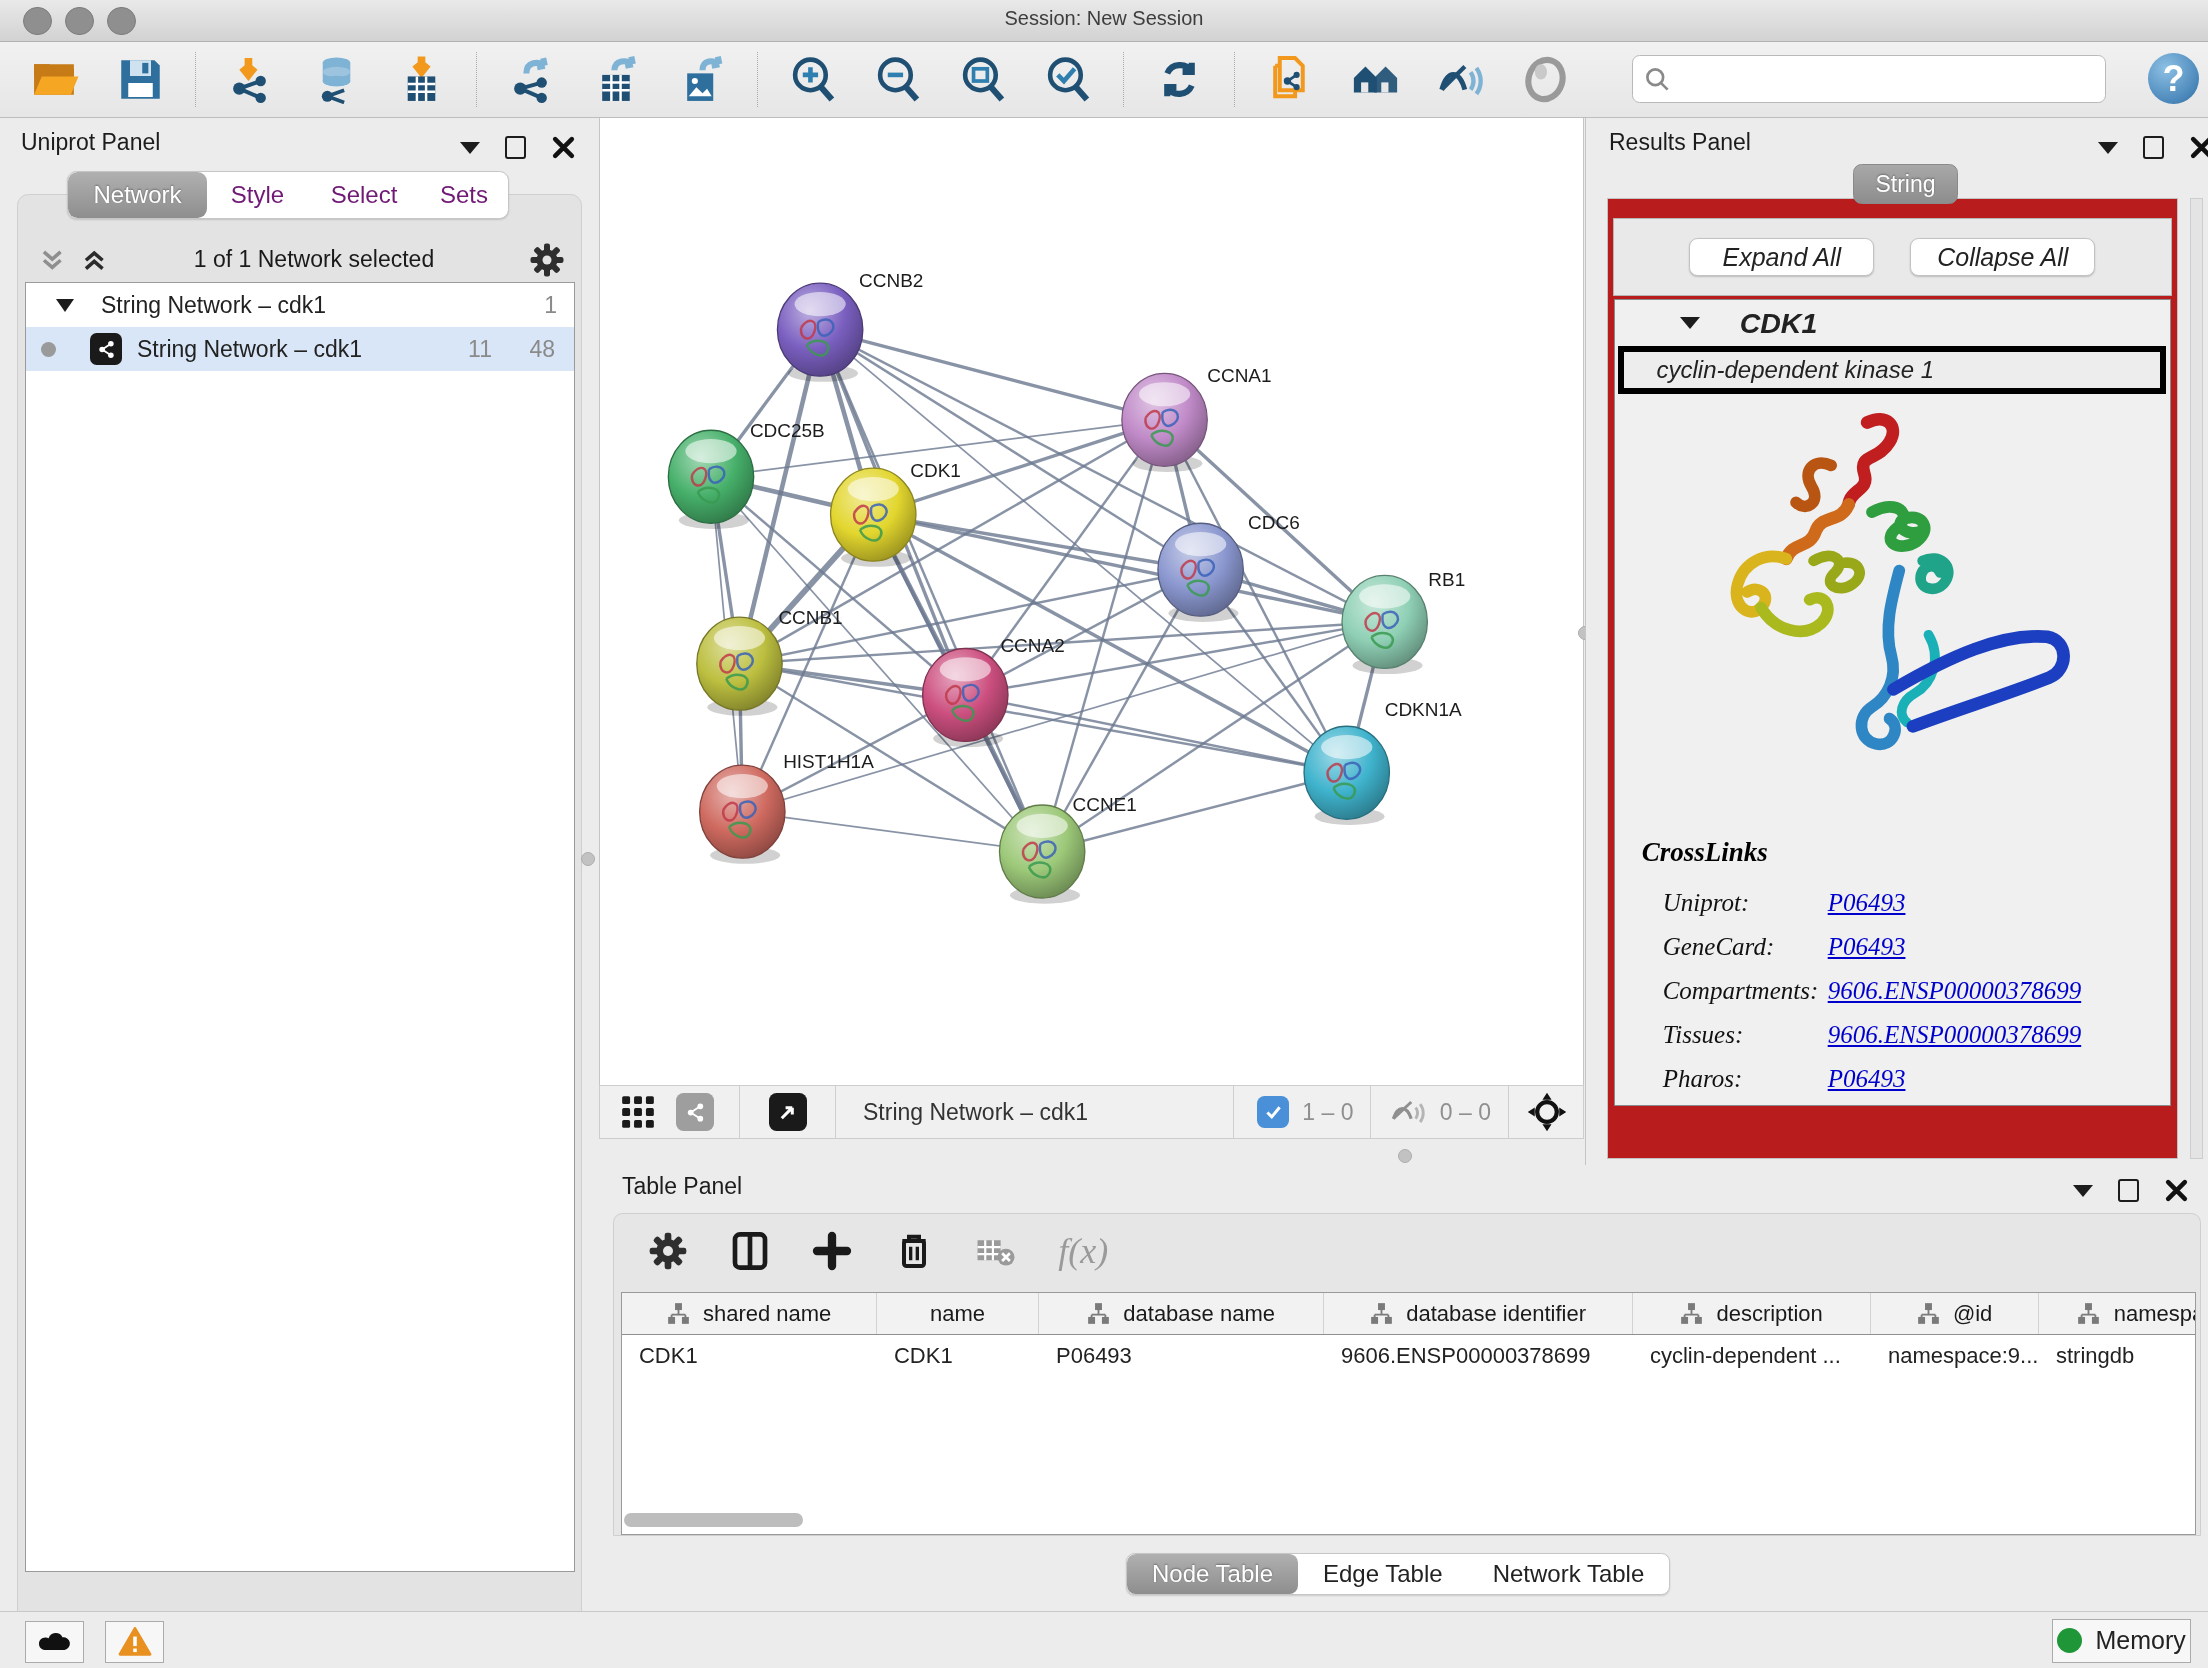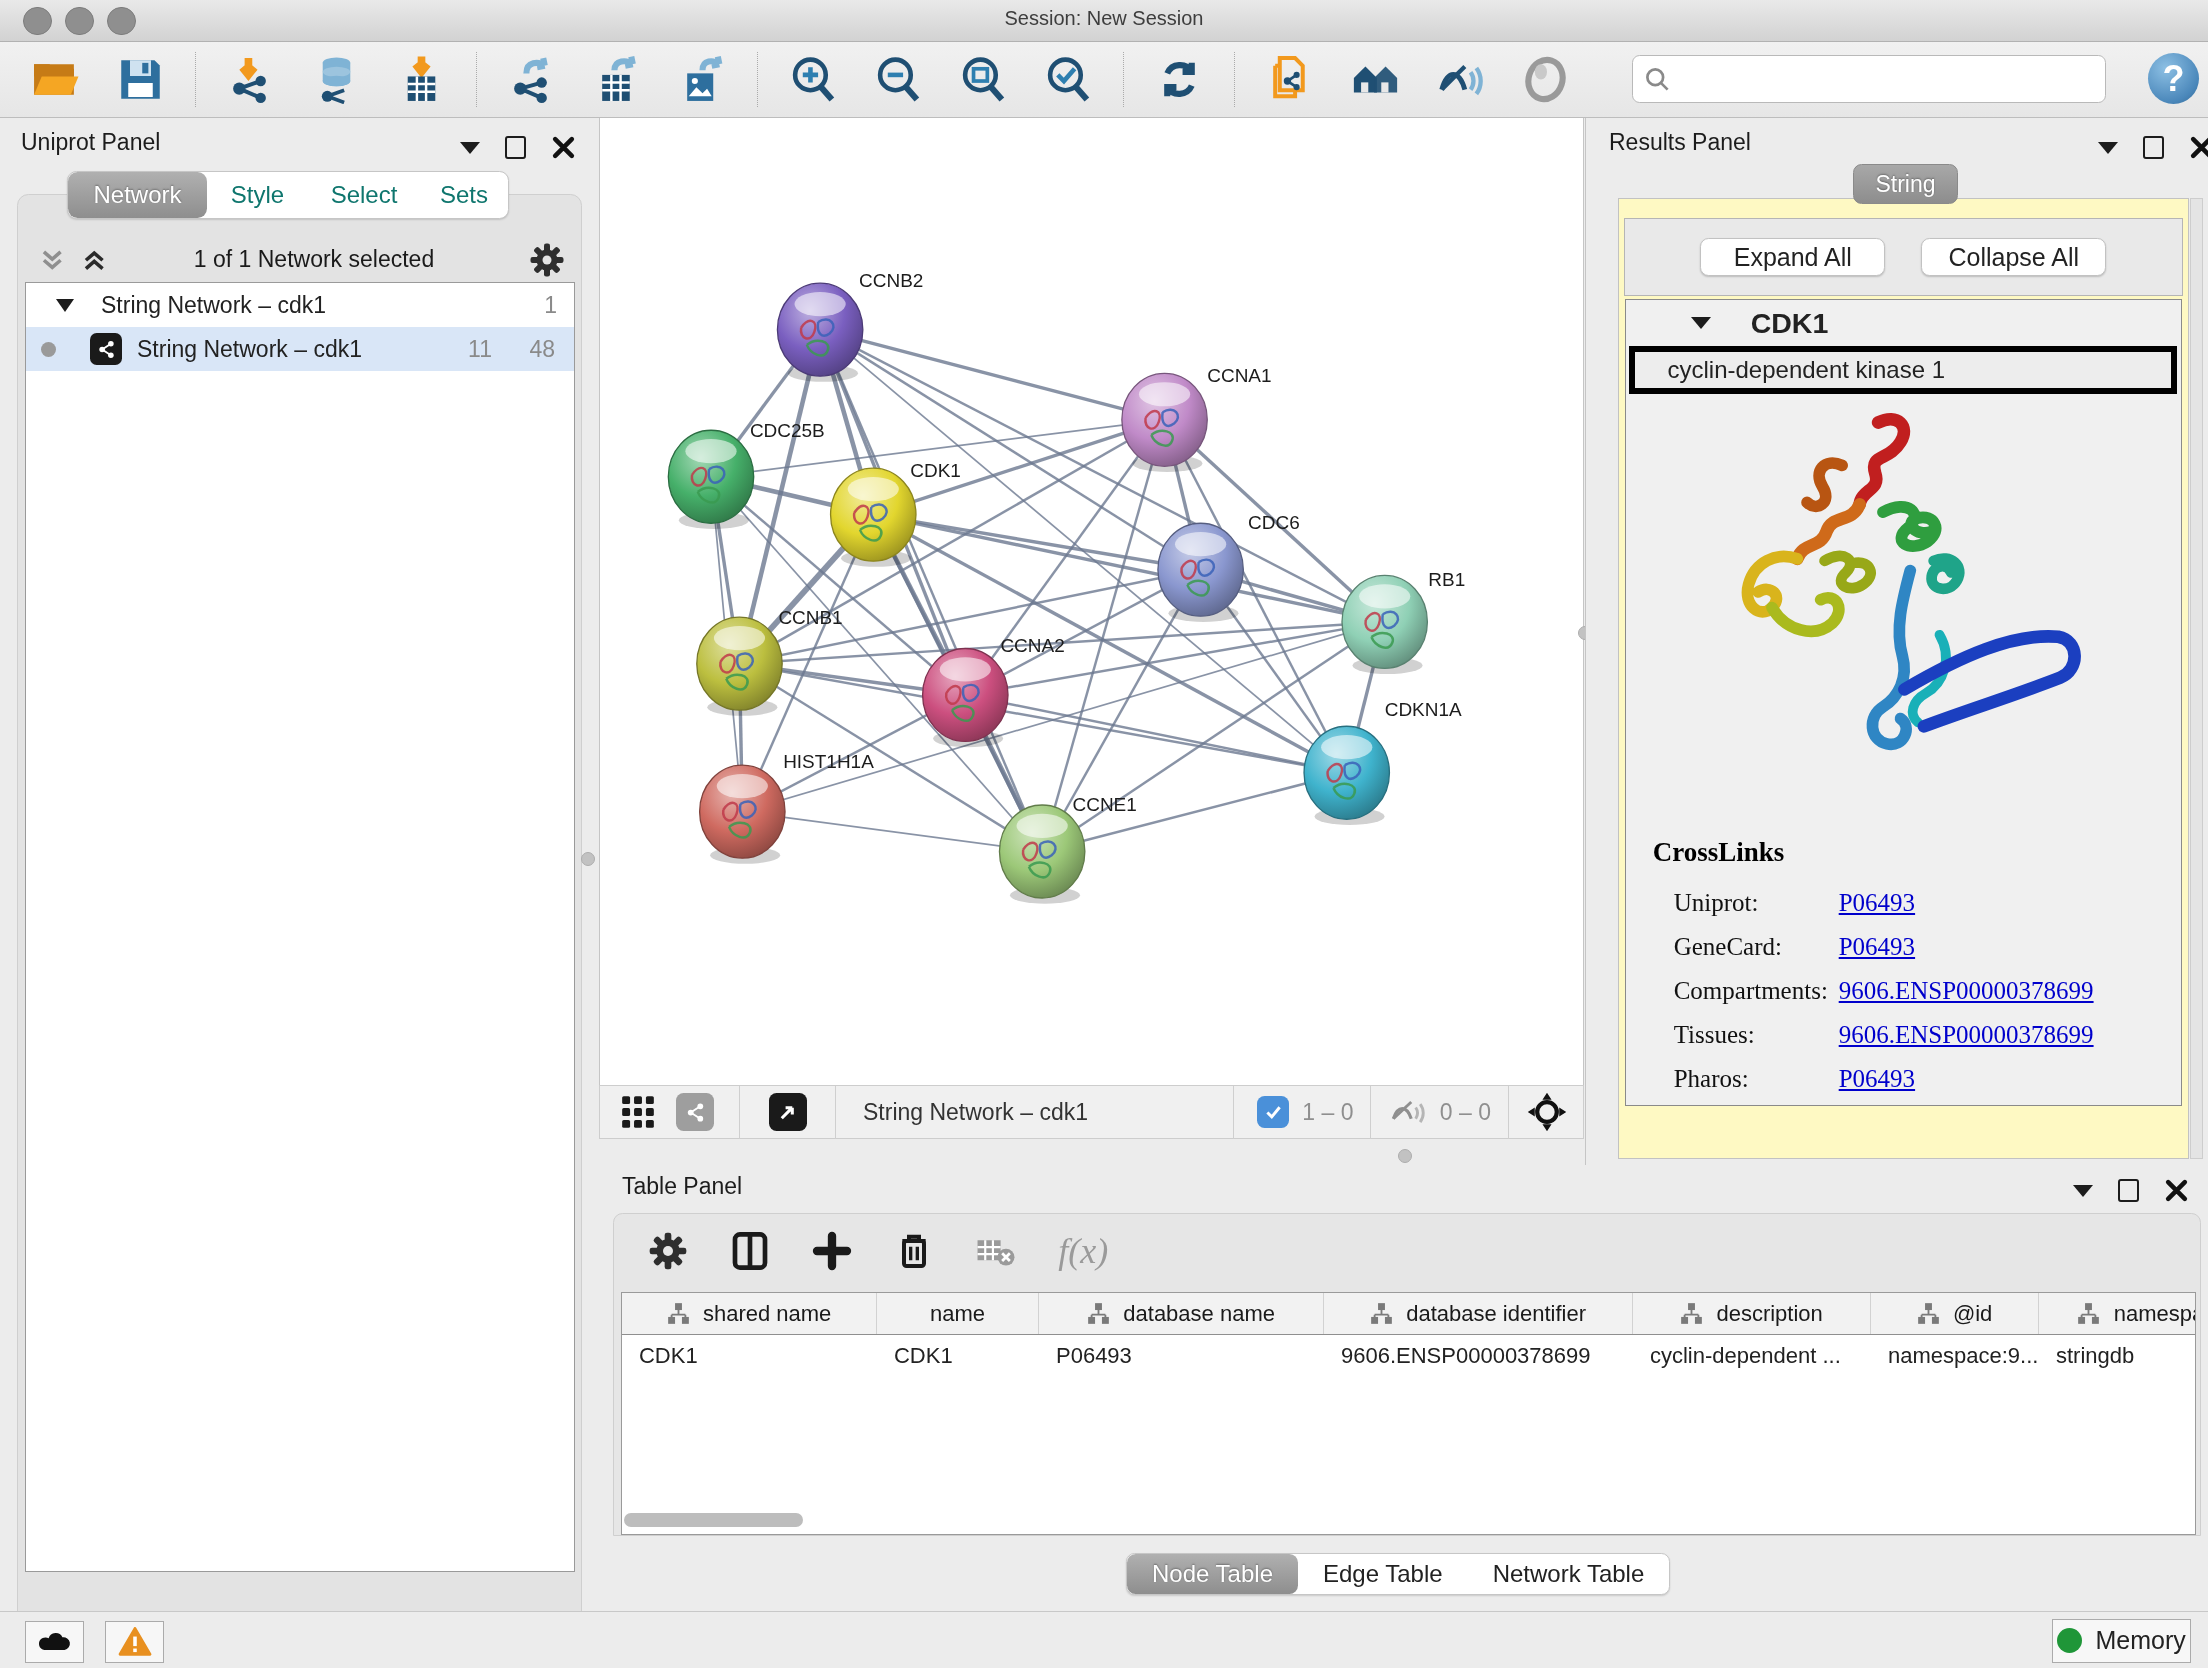--- a/index.html
+++ b/index.html
@@ -34,21 +34,21 @@
   .panel-head { position:absolute; font-size:23px; color:#1c1c1c; }
   .head-ctrls { position:absolute; display:flex; align-items:center; gap:25px; }
   .tri-down { width:0; height:0; border-left:10.5px solid transparent; border-right:10.5px solid transparent; border-top:12.4px solid #1c1c1c; }
   .float-box { width:21px; height:23px; border:2.9px solid #1c1c1c; border-radius:2.9px; background:transparent; }
 
   
   #control-panel { position:absolute; left:0; top:118px; width:599px; height:1493px; background:#ececec; }
   #cp-tabs { position:absolute; left:67px; top:53px; height:48px; display:flex;
     background:#fff; border:1px solid #c6c6c6; border-radius:9.5px; box-shadow:0 1px 1.9px rgba(0,0,0,.15); z-index:3; }
   .cp-tab { height:46px; display:flex; align-items:center; justify-content:center;
-    font-size:24px; color:#0f766e; border-radius:9.5px; }
+    font-size:24px; color:#701a75; border-radius:9.5px; }
   .cp-tab.active { background:linear-gradient(#b0b0b0,#8e8e8e); color:#fff; text-shadow:0 -1px 1.9px rgba(0,0,0,.35); }
   #cp-box { position:absolute; left:17px; top:76px; width:565px; height:1465px;
     background:#e3e3e3; border:1px solid #cfcfcf; border-radius:11.4px; }
   #cp-selector { position:absolute; left:28.5px; top:120px; width:542px; height:42px; display:flex; align-items:center; font-size:23px; }
   #cp-selector .summary { position:absolute; left:162px; width:247px; text-align:center; color:#1a1a1a; }
   #cp-list { position:absolute; left:25px; top:164px; width:550px; height:1290px;
     background:#fff; border:1px solid #9a9a9a; }
   .net-row { position:relative; height:44px; display:flex; align-items:center; font-size:23px; }
   .net-row.child { background:#d9e6f7; }
   .count { color:#8a8a8a; }
@@ -66,22 +66,22 @@
   .mini-badge { width:38px; height:38px; border-radius:7.6px; display:flex; align-items:center; justify-content:center; }
 
   
   .split-dot { position:absolute; width:14.3px; height:14.3px; border-radius:50%; background:#c2c2c2; border:1px solid #adadad; }
 
   
   #results-panel { position:absolute; left:1585px; top:118px; width:624px; height:1047px; background:#ececec; border-left:1px solid #c5c5c5; }
   #rp-tab { position:absolute; left:267px; top:46px; width:105px; height:40px;
     background:linear-gradient(#a8a8a8,#8d8d8d); border:1px solid #8a8a8a; border-radius:8.6px;
     color:#fff; font-size:23px; display:flex; align-items:center; justify-content:center; text-shadow:0 -1px 1.9px rgba(0,0,0,.35); z-index:3; }
-  #rp-box { position:absolute; left:32px; top:80px; width:571px; height:961px;
-    background:#fef9c3; border:1px solid #c2c2c2; }
+  #rp-box { position:absolute; left:21px; top:80px; width:571px; height:961px;
+    background:#b91c1c; border:1px solid #c2c2c2;font-style:italic; }
   #rp-buttons { position:absolute; left:4.8px; top:19px; width:559px; height:78px; border:1px solid #b5b5b5; background:#e9e9e9;
     display:flex; align-items:center; justify-content:center; gap:36px; }
   .rp-btn { min-width:185px; height:38px; background:#fff; border:1px solid #c2c2c2; border-radius:8.6px;
     font-size:25px; display:flex; align-items:center; justify-content:center; box-shadow:0 1px 1.9px rgba(0,0,0,.2); }
   #rp-section { position:absolute; left:5.7px; top:100px; width:557px; height:807px; border:1px solid #8a8a8a; background:#f0f0f0; }
   #rp-gene-row { height:46px; display:flex; align-items:center; padding-left:65px; gap:40px; }
   #rp-gene { font-size:28.5px; font-weight:bold; }
   #rp-desc-row { margin:0 3.8px; border:6px solid #000000; background:#ededed; height:48px;
     display:flex; align-items:center; padding-left:32px; font-size:24px; }
   #protein-img { position:absolute; left:48px; top:105px; width:418px; height:409px; }

